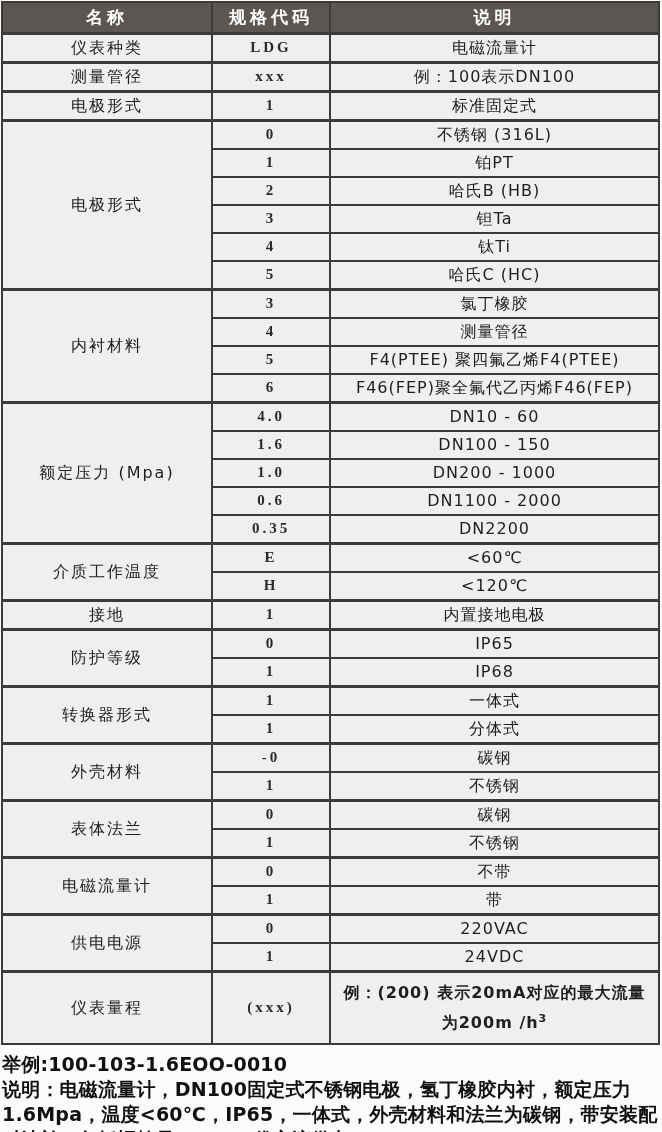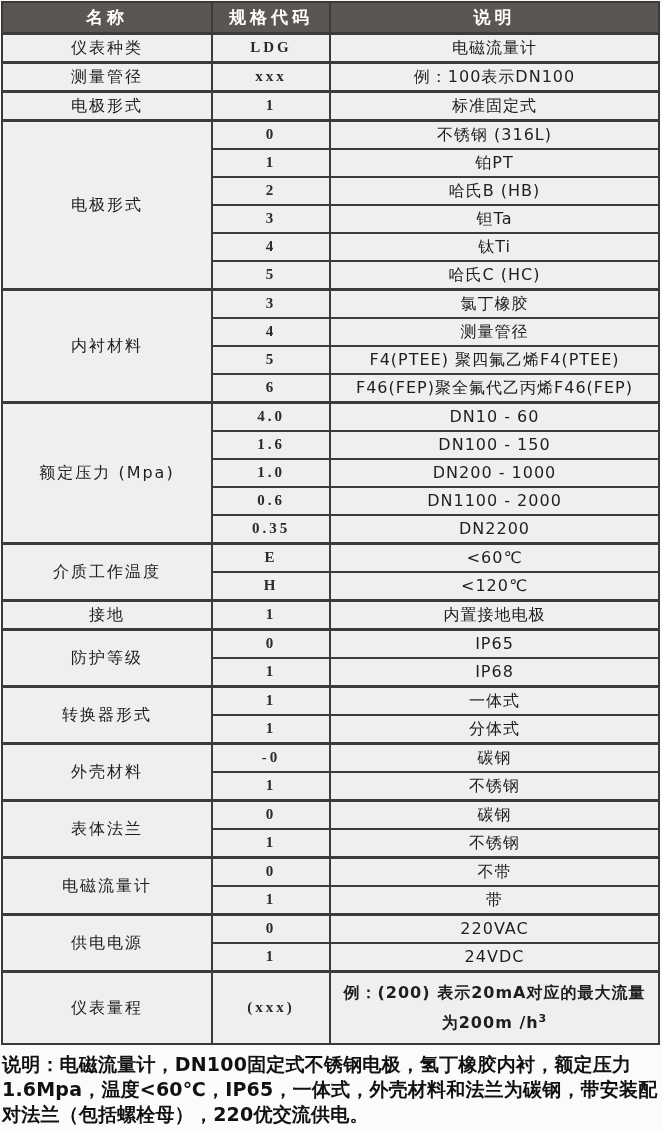--- a/index.html
+++ b/index.html
@@ -227,14 +227,15 @@
       </tr>
       <tr class="group-start range-row">
         <td class="name" rowspan="1">仪表量程</td>
         <td class="code">(xxx)</td>
         <td class="desc">例：(200) 表示20mA对应的最大流量为200m /h<sup>3</sup></td>
       </tr>
     </tbody>
 </table>
 
 <div class="footer">
+  <div>举例:100-103-1.6EOO-0010</div>
   <div>说明：电磁流量计，DN100固定式不锈钢电极，氢丁橡胶内衬，额定压力1.6Mpa，温度&lt;60℃，IP65，一体式，外壳材料和法兰为碳钢，带安装配对法兰（包括螺栓母），220优交流供电。</div>
 </div>
 
 </body></html>

